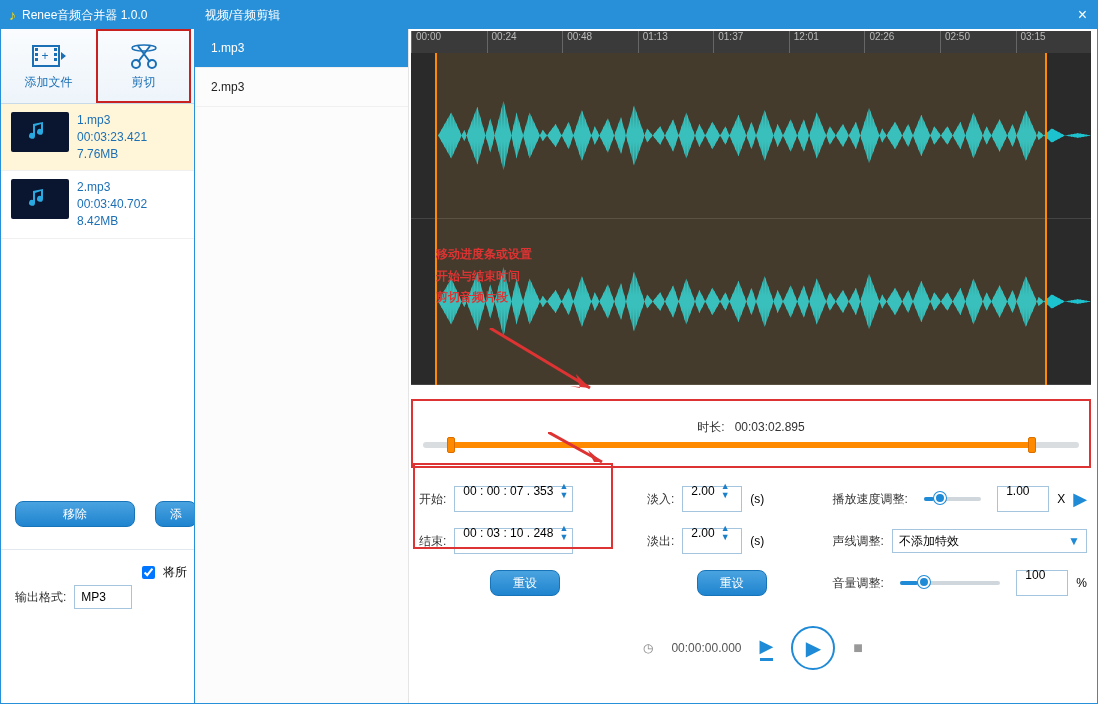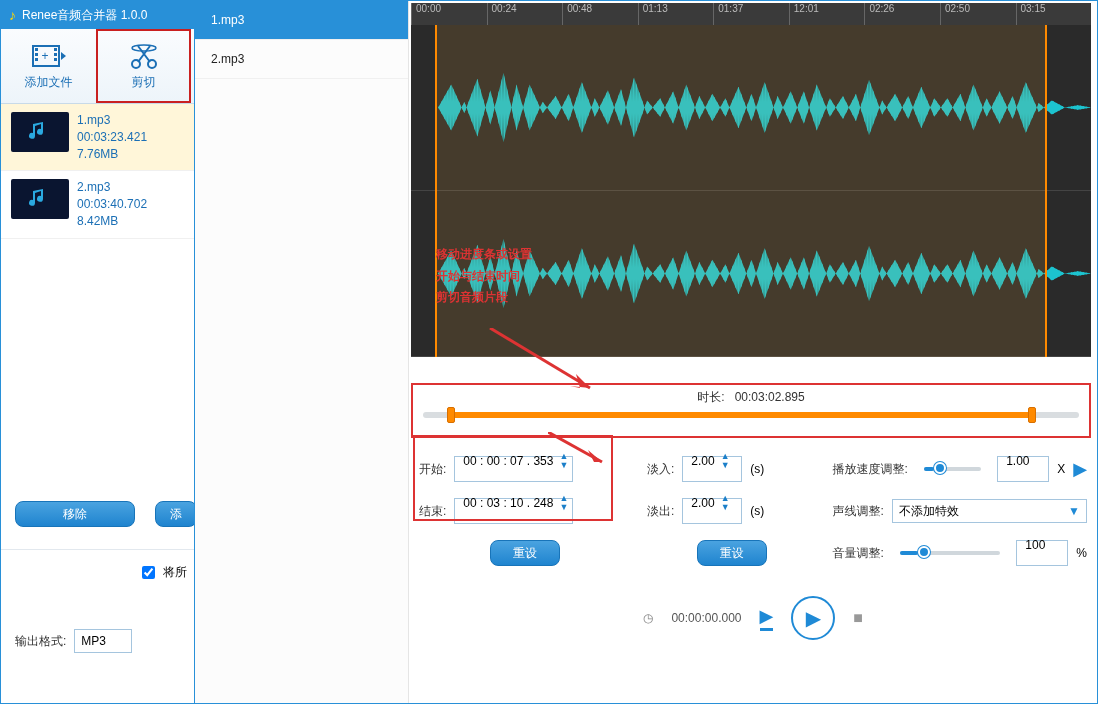--- a/index.html
+++ b/index.html
@@ -19,48 +19,48 @@
 .file-item{display:flex;padding:8px 10px;gap:8px;border-bottom:1px solid #f0f0f0}
 .file-item.selected{background:#fff6d9}
 .thumb{width:58px;height:40px;background:#0a1530;border-radius:2px;display:flex;align-items:center;justify-content:center}
 .thumb svg{width:30px;height:24px}
 .file-info{color:#1b6fb5;line-height:1.4}
 
 .btn-blue{background:linear-gradient(#4aa3e0,#1f84cf);color:#fff;border:1px solid #1874b9;height:26px;border-radius:8px;font-size:12px;display:inline-flex;align-items:center;justify-content:center}
 
 
 .main-bottom{position:absolute;left:0;top:500px;width:200px}
-.row{display:flex;align-items:center;padding:24px 14px;gap:8px}
+.row{display:flex;align-items:center;padding:2px 14px;gap:8px}
 .form-label{color:#333}
 .sel{border:1px solid #a5c5de;height:24px;background:#fff;padding:2px 6px;display:flex;align-items:center}
 
 
 .dialog{position:absolute;left:194px;top:0;width:904px;height:704px;background:#fff;border:1px solid #2890d8;display:flex;flex-direction:column}
 .dlg-title{height:28px;background:#2890d8;color:#fff;display:flex;align-items:center;justify-content:space-between;padding:0 10px}
 .dlg-title .x{font-size:16px;cursor:pointer}
 .dlg-body{display:flex;flex:1;min-height:0}
 .left-list{width:214px;background:#fcfcfc;border-right:1px solid #e5e5e5}
 .ll-item{padding:12px 16px;color:#222;border-bottom:1px solid #f0f0f0}
 .ll-item.active{background:#2890d8;color:#fff}
 
 .right{flex:1;position:relative;display:flex;flex-direction:column}
-.wave-area{position:relative;margin:2px 6px 16px 2px}
+.wave-area{position:relative;margin:2px 6px 4px 2px}
 .ruler{height:22px;background:#3a3a3a;display:flex}
 .tick{flex:1;position:relative;border-left:1px solid #666;color:#bbb;font-size:10px;padding-left:4px}
 .waves{height:332px;background:#2a2a2a;display:flex;flex-direction:column}
 .wave-ch{flex:1;border-bottom:1px solid #444;background-image:linear-gradient(#2a2a2a,#2a2a2a);position:relative}
 .wf{position:absolute;left:4%;right:0;top:15%;bottom:15%;background:
  repeating-linear-gradient(90deg,#1cc3cf 0 1px,transparent 1px 3px),
  linear-gradient(#0c4b52,#1cc3cf 45%,#1cc3cf 55%,#0c4b52);
  clip-path:polygon(0 50%,2% 30%,4% 55%,6% 25%,8% 65%,10% 20%,12% 70%,14% 30%,16% 55%,18% 40%,20% 62%,22% 28%,24% 58%,26% 35%,28% 66%,30% 24%,32% 56%,34% 42%,36% 64%,38% 30%,40% 60%,42% 38%,44% 58%,46% 32%,48% 62%,50% 28%,52% 60%,54% 36%,56% 64%,58% 30%,60% 58%,62% 40%,64% 62%,66% 26%,68% 56%,70% 38%,72% 60%,74% 32%,76% 58%,78% 42%,80% 62%,82% 30%,84% 58%,86% 36%,88% 60%,90% 28%,92% 54%,94% 44%,96% 50%,98% 48%,100% 50%,100% 50%,98% 52%,96% 50%,94% 56%,92% 46%,90% 72%,88% 40%,86% 64%,84% 42%,82% 70%,80% 38%,78% 58%,76% 42%,74% 68%,72% 40%,70% 62%,68% 44%,66% 74%,64% 38%,62% 60%,60% 42%,58% 70%,56% 36%,54% 64%,52% 40%,50% 72%,48% 38%,46% 68%,44% 42%,42% 62%,40% 40%,38% 70%,36% 36%,34% 58%,32% 44%,30% 76%,28% 34%,26% 65%,24% 42%,22% 72%,20% 38%,18% 60%,16% 45%,14% 70%,12% 30%,10% 80%,8% 35%,6% 75%,4% 45%,2% 70%,0 50%)}
 .sel-overlay{position:absolute;top:22px;bottom:0;background:rgba(255,180,60,.13)}
 .sel-line{position:absolute;top:22px;bottom:0;width:2px;background:#ff8a00}
 
 
-.progress-box{border:2px solid #d33;margin:10px 6px 0 2px;padding:4px 10px 18px 10px;position:relative}
+.progress-box{border:2px solid #d33;margin:10px 6px 0 2px;padding:18px 10px 18px 10px;position:relative}
 .dur-lbl{text-align:center;color:#333;margin-bottom:6px}
 .track{position:relative;height:6px;background:#d9dde0;border-radius:3px}
 .track .fill{position:absolute;top:0;height:6px;background:#ff8a00;border-radius:3px}
 .handle{position:absolute;top:-5px;width:8px;height:16px;background:#ff8a00;border-radius:2px;border:1px solid #d86f00}
 
 
 .ctrls{display:grid;grid-template-columns:2fr 1.6fr 2.4fr;gap:8px 16px;margin:14px 10px 0 10px}
 .group{display:flex;align-items:center;gap:8px;min-height:34px}
 .spin{display:flex;align-items:center;border:1px solid #a5c5de;background:#fff;height:26px;padding:0 4px 16px 8px;gap:6px}
 .spin .arrows{font-size:9px;color:#1b7fc9;line-height:1}
@@ -152,20 +152,24 @@
   <div class="row">
    <span class="form-label">输出格式:</span>
    <div class="sel" style="width:58px">
           <span>MP3</span>
         </div>
   </div>
  </div>
 </div>
 
 <div class="dialog">
+ <div class="dlg-title">
+  <span>视频/音频剪辑</span>
+  <span class="x">×</span>
+ </div>
  <div class="dlg-body">
   <div class="left-list">
    <div class="ll-item active">1.mp3</div>
    <div class="ll-item">2.mp3</div>
   </div>
   <div class="right">
    <div class="wave-area">
     <div class="ruler">
      <div class="tick">00:00</div>
             <div class="tick">00:24</div>

